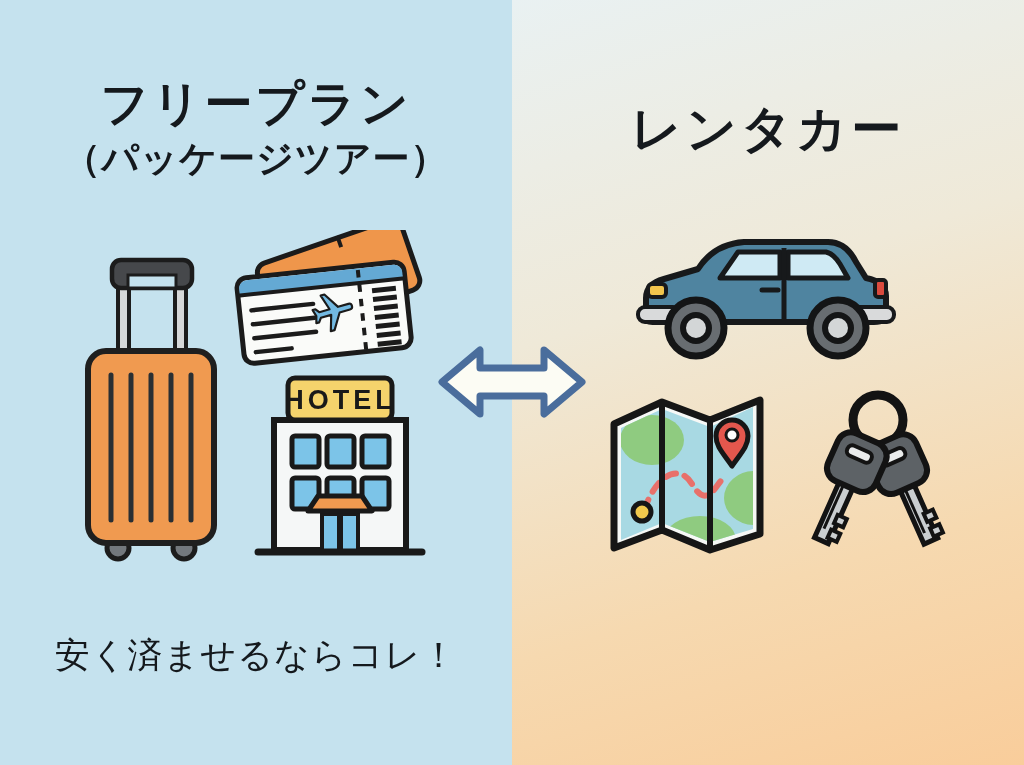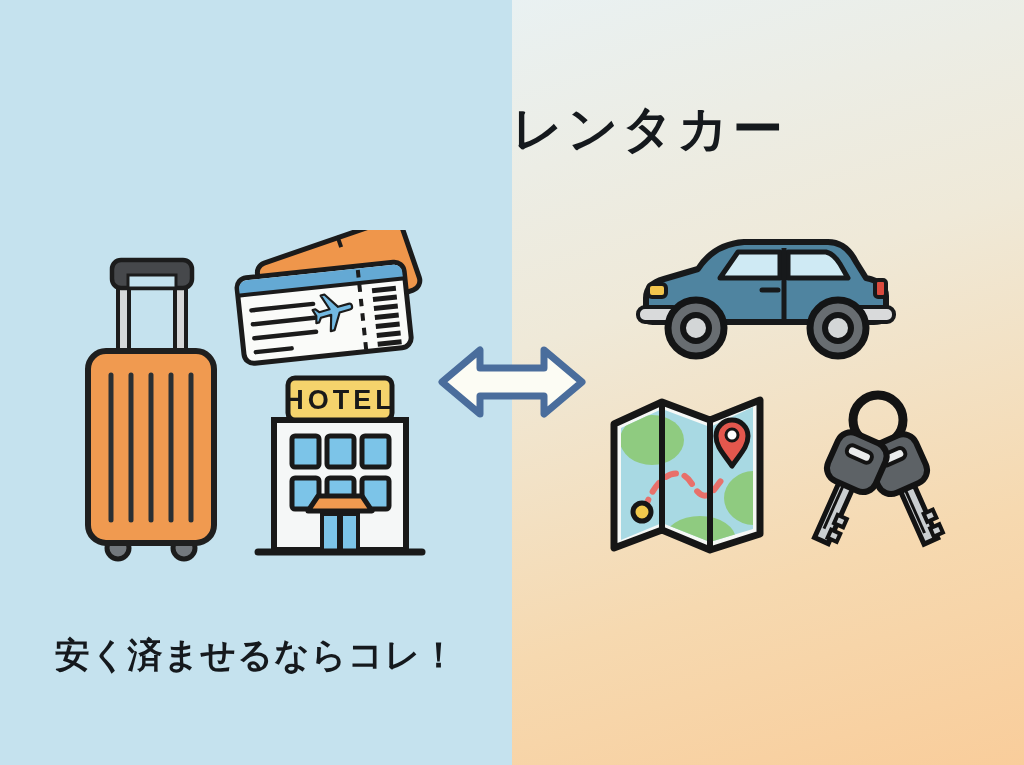--- a/index.html
+++ b/index.html
@@ -7,38 +7,42 @@
     position:relative;width:1024px;height:765px;overflow:hidden;
     font-family:"Liberation Sans","DejaVu Sans",sans-serif;
     color:#15191d;
   }
   .panel{position:absolute;top:0;height:765px;width:512px;}
   .panel-left{left:0;background:#c5e2ee;}
   .panel-right{left:512px;background:linear-gradient(163deg,#e9f1f2 0%,#efe9d8 38%,#f6d9b0 72%,#f9cd9b 100%);}
   .title-left{position:absolute;left:0;top:76px;width:512px;text-align:center;line-height:1.18;}
   .title-left .line1{font-size:48px;font-weight:bold;letter-spacing:3px;}
   .title-left .line2{font-size:37px;font-weight:bold;letter-spacing:1px;margin-top:4px;}
-  .title-right{position:absolute;left:512px;top:96px;width:512px;text-align:left;
+  .title-right{position:absolute;left:512px;top:96px;width:512px;text-align:center;
     font-size:50px;font-weight:bold;letter-spacing:4px;}
   .caption{position:absolute;top:632px;width:512px;text-align:center;
-    font-size:35px;font-weight:bold;letter-spacing:1px;}
+    font-size:35px;font-weight:normal;letter-spacing:1px;}
   .caption-left{left:0;}
   .caption-right{left:512px;}
   .icon-abs{position:absolute;}
   .hotel-sign-text{font-family:"Liberation Sans","DejaVu Sans",sans-serif;
     font-size:27px;font-weight:bold;letter-spacing:4px;fill:#191919;}
 </style>
 </head>
 <body>
 
 <div class="stage">
 
   <div class="panel panel-left"></div>
   <div class="panel panel-right"></div>
 
+  <div class="title-left">
+    <div class="line1">フリープラン</div>
+    <div class="line2">（パッケージツアー）</div>
+  </div>
   <div class="title-right">レンタカー</div>
 
   <svg class="icon-abs" style="left:78px;top:248px;" width="148" height="314" viewBox="0 0 148 314">
     <rect x="40" y="36" width="11" height="70" fill="#d6d8d9" stroke="#1c1c1c" stroke-width="4"></rect>
     <rect x="97" y="36" width="11" height="70" fill="#d6d8d9" stroke="#1c1c1c" stroke-width="4"></rect>
     <rect x="34" y="12" width="80" height="28" rx="9" fill="#46484b" stroke="#1c1c1c" stroke-width="4.5"></rect>
     <rect x="50" y="27" width="48" height="13" fill="#c5e2ee" stroke="#1c1c1c" stroke-width="3"></rect>
     <circle cx="40" cy="300" r="11" fill="#73787d" stroke="#1c1c1c" stroke-width="5"></circle>
     <circle cx="106" cy="300" r="11" fill="#73787d" stroke="#1c1c1c" stroke-width="5"></circle>
     <rect x="10" y="103" width="126" height="192" rx="18" fill="#f09a50" stroke="#1f1f1f" stroke-width="6"></rect>

